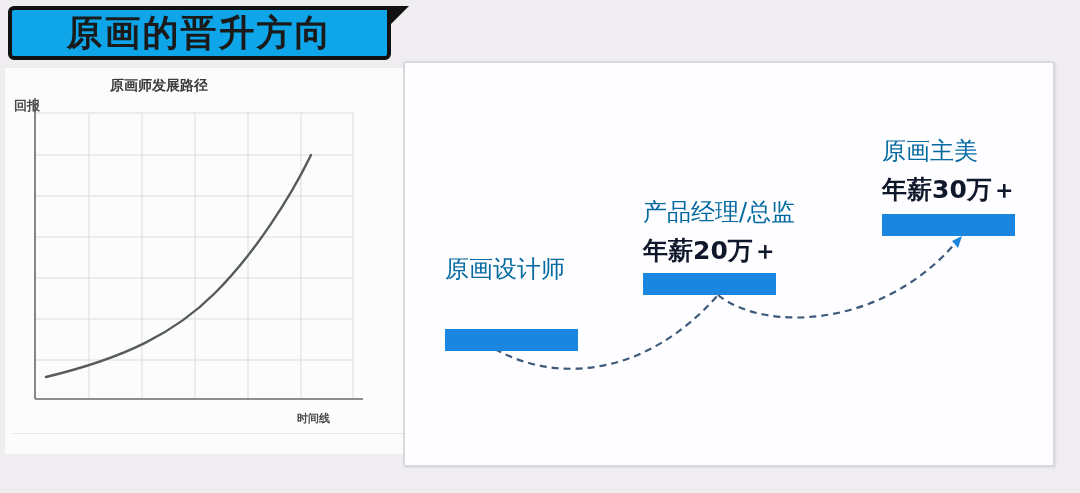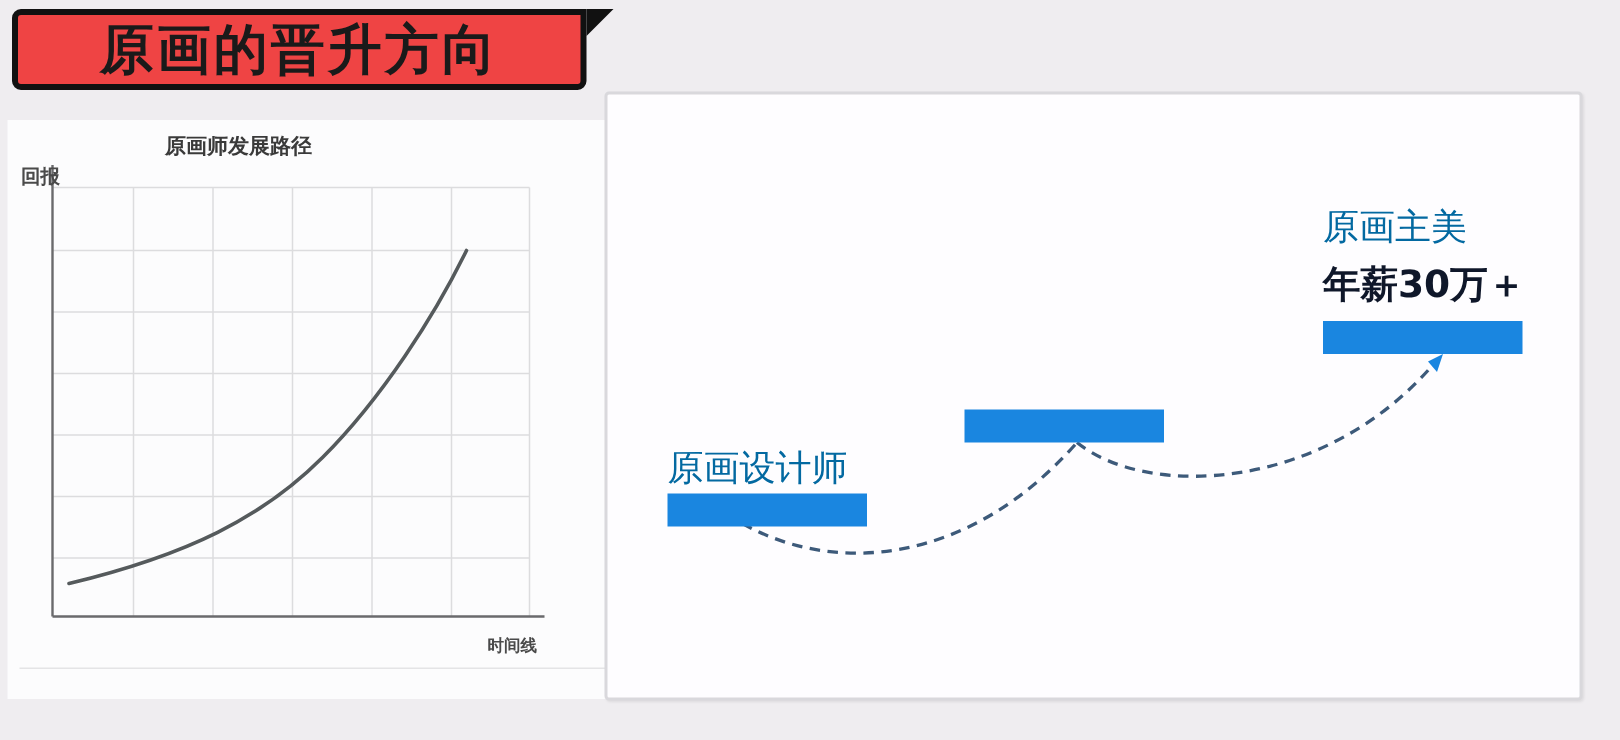--- a/index.html
+++ b/index.html
@@ -6,41 +6,41 @@
     html, body { width: 1080px; height: 493px; overflow: hidden; }
     body {
       background: #efedf0;
       font-family: "DejaVu Sans", "Liberation Sans", sans-serif;
       position: relative;
     }
     .title-banner {
       position: absolute;
       left: 8px; top: 6px;
       width: 383px; height: 54px;
-      background: #ef4444;
+      background: #0ea5e9;
       border: 4px solid #111;
       border-radius: 6px 0 6px 6px;
       display: flex; align-items: center; justify-content: center;
     }
     .title-banner .fold {
       position: absolute;
       right: -22px; top: -4px;
       width: 0; height: 0;
       border-left: 18px solid #111;
       border-bottom: 18px solid transparent;
     }
     .title-text {
       font-size: 36px;
       font-weight: bold;
       color: #1a1a1a;
       letter-spacing: 2px;
     }
     .left-panel {
       position: absolute;
-      left: 5px; top: 80px;
+      left: 5px; top: 68px;
       width: 418px; height: 386px;
       background: #fcfcfd;
     }
     .left-panel .inner {
       position: absolute;
       left: 8px; top: 0; right: 12px; bottom: 20px;
       border-bottom: 1px solid #e4e4e6;
       border-right: 1px solid #ececee;
     }
     .chart-svg { position: absolute; left: 0; top: 0; }
@@ -99,36 +99,40 @@
       <line x1="348" y1="45" x2="348" y2="331"></line>
     </g>
     <g stroke="#6a6a6c" stroke-width="1.6">
       <line x1="30" y1="30" x2="30" y2="331"></line>
       <line x1="30" y1="331" x2="358" y2="331"></line>
     </g>
     <path d="M41,309 C120,290 170,265 210,225 C250,185 285,130 306,87" fill="none" stroke="#555a5c" stroke-width="2.4" stroke-linecap="round"></path>
   </svg>
   <div style="position:absolute;left:105px;top:9px;font-size:14px;font-weight:bold;color:#3a3a3a;">原画师发展路径</div>
   <div style="position:absolute;left:9px;top:29px;font-size:13px;font-weight:bold;color:#4a4a4a;">回报</div>
-  <div style="position:absolute;left:292px;top:343px;font-size:11px;font-weight:bold;color:#4a4a4a;margin-left:28px;">时间线</div>
+  <div style="position:absolute;left:292px;top:343px;font-size:11px;font-weight:bold;color:#4a4a4a;">时间线</div>
 </div>
 
 <div class="right-panel">
   <svg class="connector-svg" width="652" height="406" viewBox="0 0 652 406">
 
     <path d="M90,286 C150,320 240,315 313,232" fill="none" stroke="#3d5a7a" stroke-width="2.2" stroke-dasharray="7,5"></path>
     <path d="M313,232 C360,270 480,265 553,177" fill="none" stroke="#3d5a7a" stroke-width="2.2" stroke-dasharray="7,5"></path>
     <polygon points="557,173 547,178 553,185" fill="#1a86e0"></polygon>
   </svg>
 
-  <div class="stage" style="left:40px;top:190px;margin-top:43px;">
+  <div class="stage" style="left:40px;top:190px;">
     <div class="role">原画设计师</div>
   </div>
   <div class="bar" style="position:absolute;left:40px;top:266px;width:133px;height:22px;background:#1a86e0;"></div>
 
+  <div class="stage" style="left:238px;top:133px;">
+    <div class="role">产品经理/总监</div>
+    <div class="salary">年薪20万＋</div>
+  </div>
   <div class="bar" style="position:absolute;left:238px;top:210px;width:133px;height:22px;background:#1a86e0;"></div>
 
   <div class="stage" style="left:477px;top:72px;">
     <div class="role">原画主美</div>
     <div class="salary">年薪30万＋</div>
   </div>
   <div class="bar" style="position:absolute;left:477px;top:151px;width:133px;height:22px;background:#1a86e0;"></div>
 </div>
 
 </body></html>

